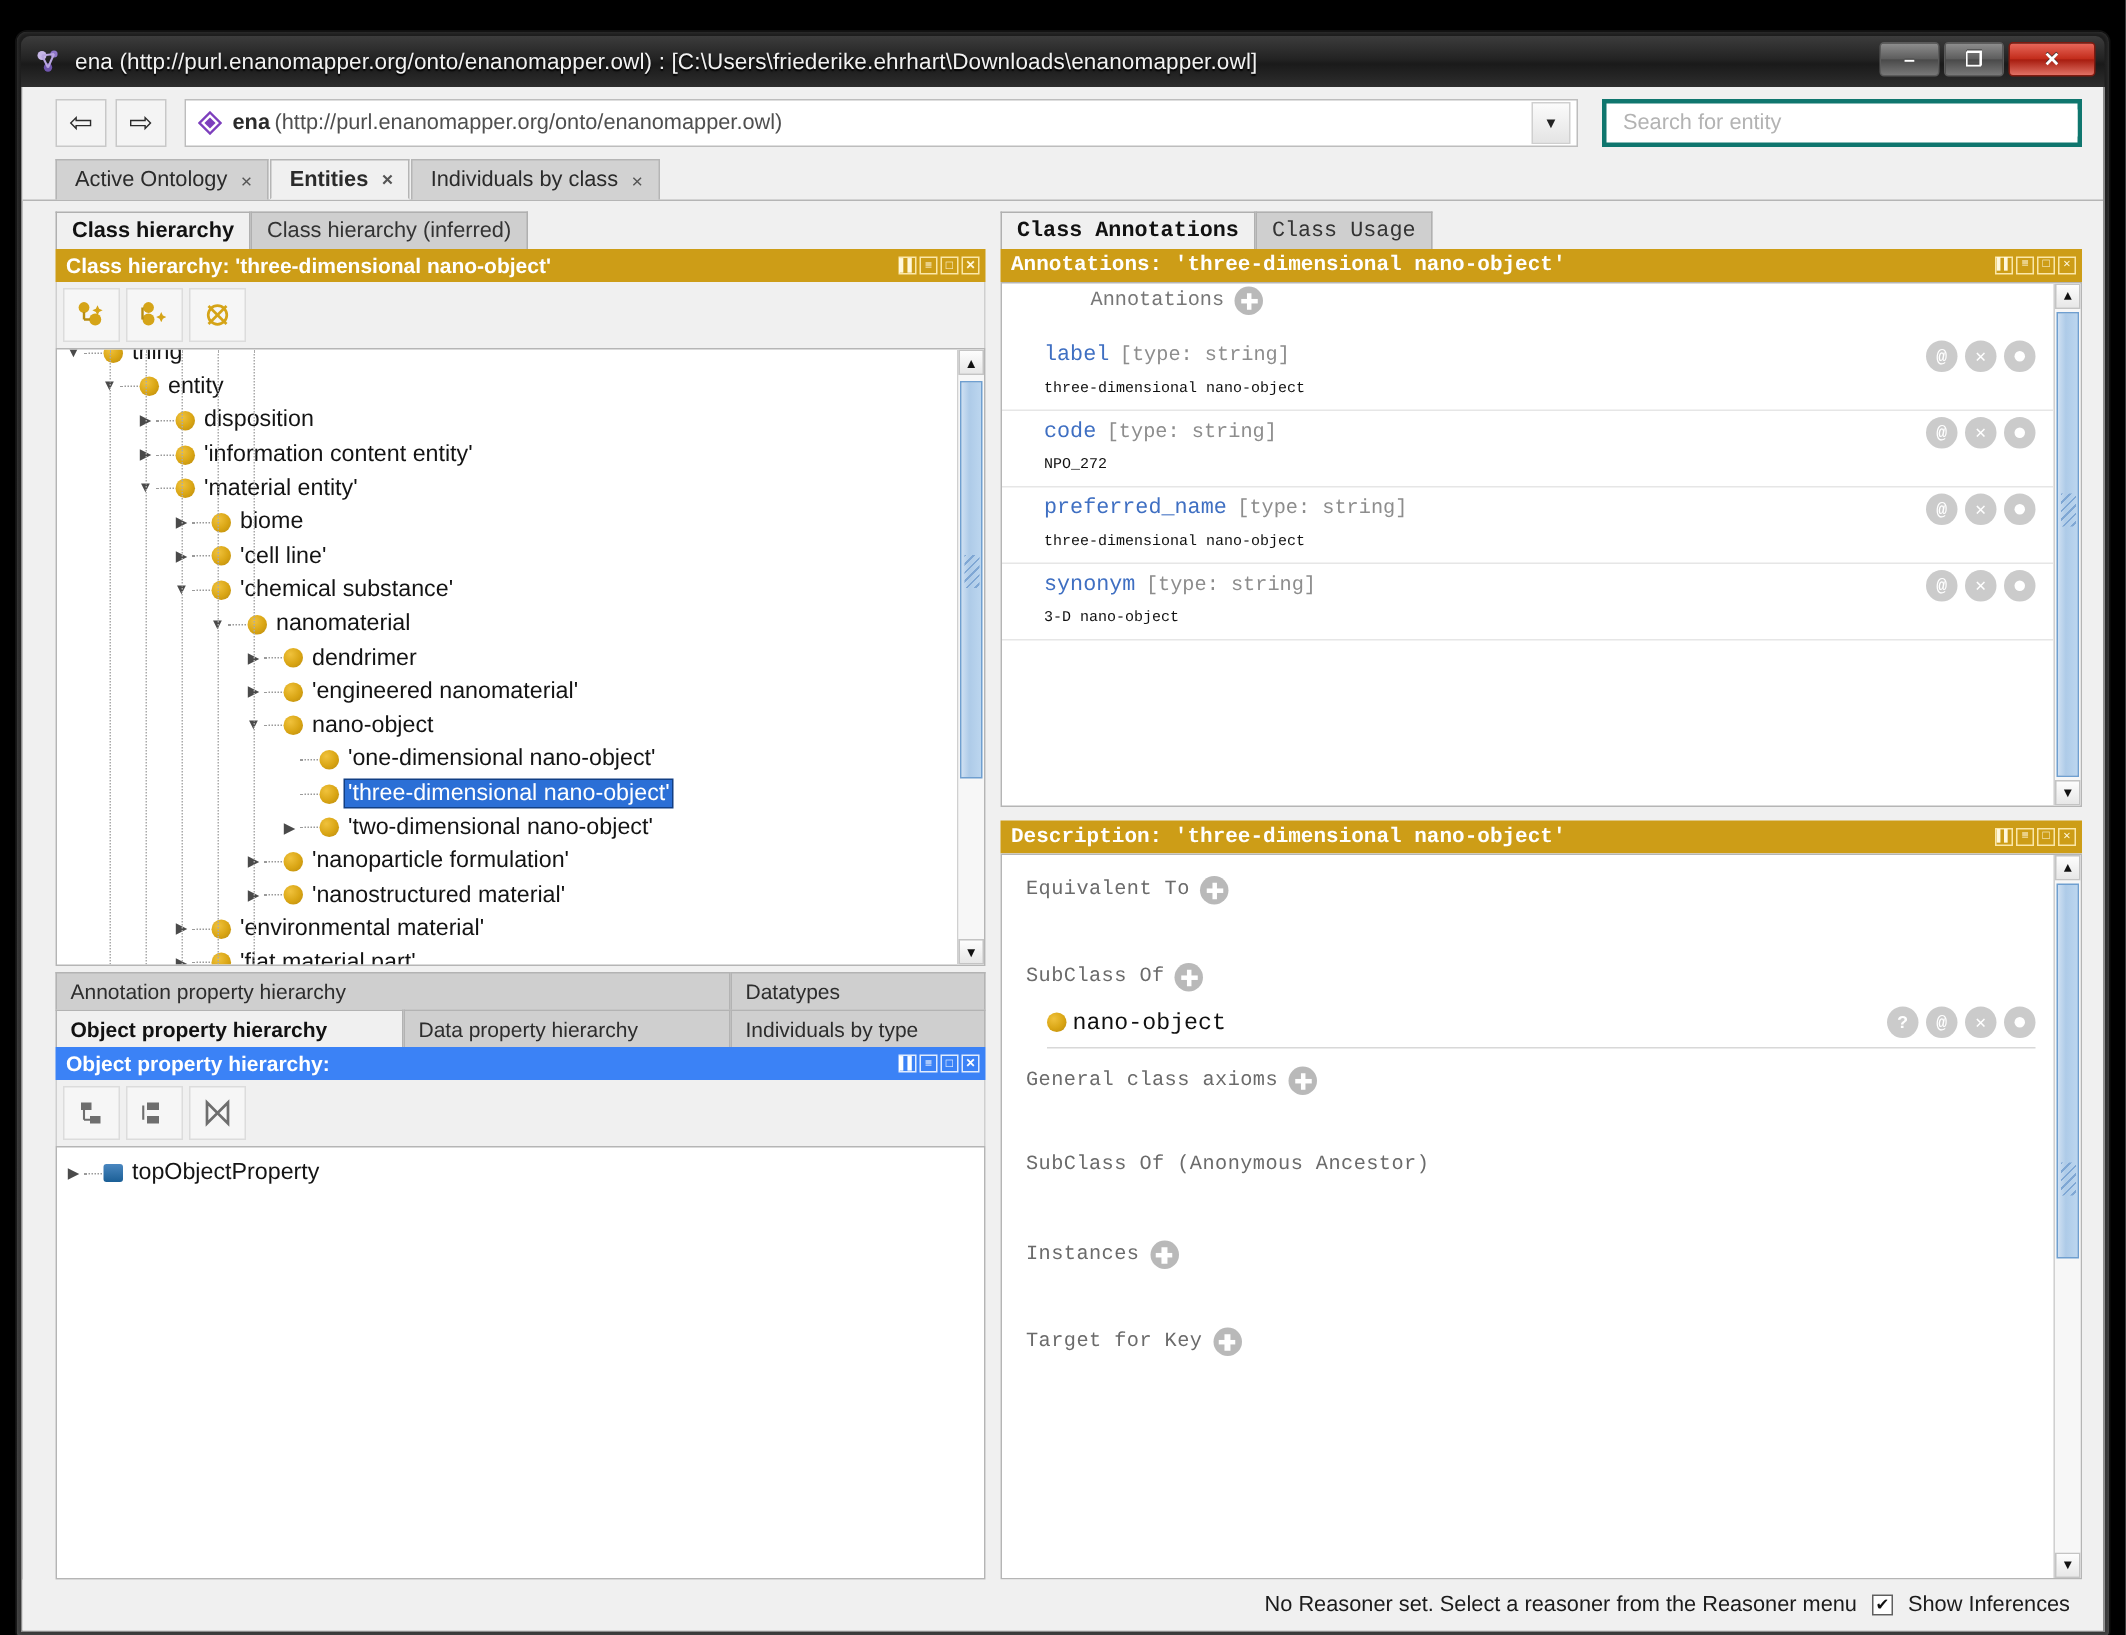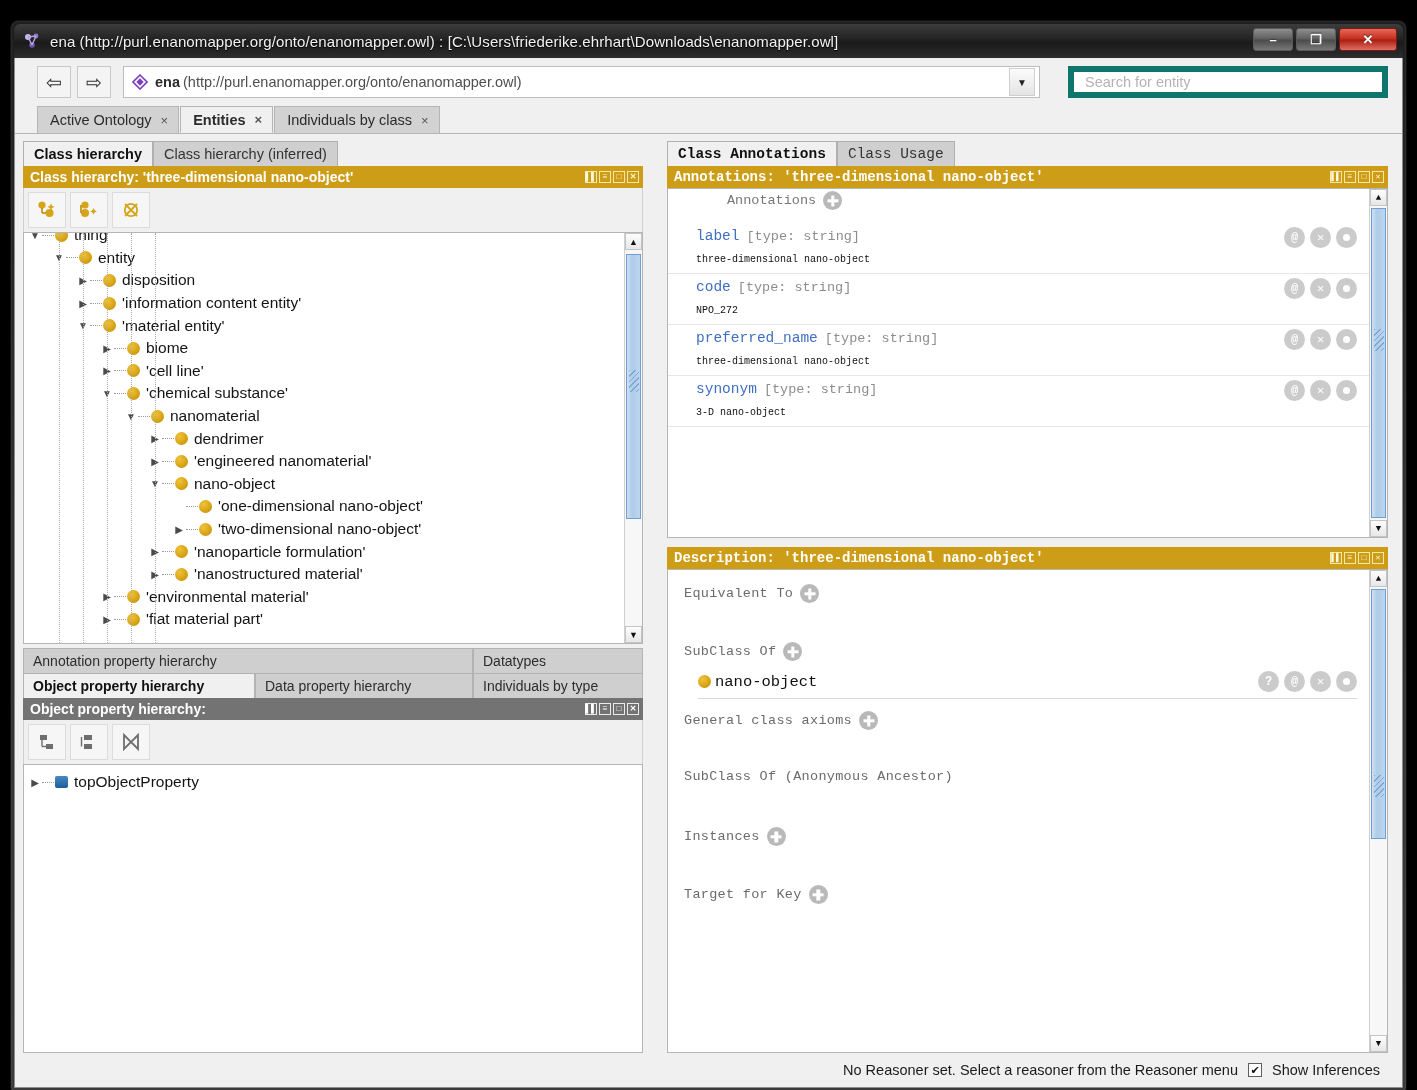--- a/index.html
+++ b/index.html
@@ -107,23 +107,23 @@
   .onto-iri  { font-size: 14.5px; color: #4f4f4f; margin-left: 3px; }
   .combo-arrow {
     margin-left: auto; width: 26px; height: 28px;
     background: linear-gradient(180deg,#fbfbfb,#e4e4e4);
     border: 1px solid #cfcfcf;
     display: flex; align-items: center; justify-content: center;
     font-size: 10px; color: #222;
   }
   #search-box {
     width: 320px; height: 32px;
-    background: #fff; border: 6px solid #0f766e;
+    background: #fff; border: 3px solid #0f766e;
     display: flex; align-items: center; padding-left: 9px;
-    margin-left: 22px;
+    margin-left: 10px;
   }
   #search-box input {
     border: 0; outline: 0; width: 100%;
     font-family: "Liberation Sans", sans-serif;
     font-size: 14.5px; color: #333;
   }
   #search-box input::placeholder { color: #b3b3b3; }
   
   #tabstrip {
     height: 28px;
@@ -141,22 +141,22 @@
     border: 1px solid #b5b5b5;
     border-bottom: none;
     margin-right: 1px;
   }
   .tab.active { background: #f0f0f0; border-bottom: 1px solid #f0f0f0; font-weight: bold; }
   .tab .x { margin-left: 9px; color: #555; font-size: 13px; }
   
   #workarea {
     flex: 1 1 auto;
     display: flex;
-    padding: 6px 14px 0 8px;
-    gap: 24px;
+    padding: 6px 14px 0 22px;
+    gap: 10px;
     min-height: 0;
   }
   .col { display: flex; flex-direction: column; min-height: 0; }
   #leftcol  { width: 620px; flex: 0 0 620px; }
   #rightcol { flex: 1 1 auto; font-family: Liberation Mono, monospace; }
   
   .inner-tabs { display: flex; align-items: flex-end; height: 26px; }
   .itab {
     height: 25px; display: flex; align-items: center;
     padding: 0 10px;
@@ -166,21 +166,21 @@
   .itab.active { background: #f0f0f0; font-weight: bold; color: #111; }
   
   .panel-header {
     height: 22px;
     display: flex; align-items: center;
     padding: 0 4px 0 7px;
     color: #fff; font-size: 14px; font-weight: bold;
     white-space: nowrap;
   }
   .panel-header.gold { background: #cd9d17; }
-  .panel-header.blue { background: #737373; }
+  .panel-header.blue { background: #3b82f6; }
   .hdr-btns { margin-left: auto; display: flex; gap: 2px; }
   .hdr-btn {
     width: 12px; height: 12px;
     border: 1px solid rgba(255,255,255,.85);
     display: flex; align-items: center; justify-content: center;
     font-size: 8px; line-height: 1; color: #fff;
   }
   .panel-header.gold .hdr-btn { border-color: #fbe7a8; color: #fff8dd; }
   
   .icon-toolbar {
@@ -535,20 +535,26 @@
                 <span class="twisty">▼</span>
                 <span class="dash"></span>
                 <span class="bullet"></span>
                 <span class="lbl">nano-object</span>
               </div>
               <div class="node" style="padding-left: 148px;">
                 <span class="twisty"></span>
                 <span class="dash"></span>
                 <span class="bullet"></span>
                 <span class="lbl">'one-dimensional nano-object'</span>
+              </div>
+              <div class="node selected" style="padding-left: 148px;">
+                <span class="twisty"></span>
+                <span class="dash"></span>
+                <span class="bullet"></span>
+                <span class="lbl">'three-dimensional nano-object'</span>
               </div>
               <div class="node" style="padding-left: 148px;">
                 <span class="twisty">▶</span>
                 <span class="dash"></span>
                 <span class="bullet"></span>
                 <span class="lbl">'two-dimensional nano-object'</span>
               </div>
               <div class="node" style="padding-left: 124px;">
                 <span class="twisty">▶</span>
                 <span class="dash"></span>

